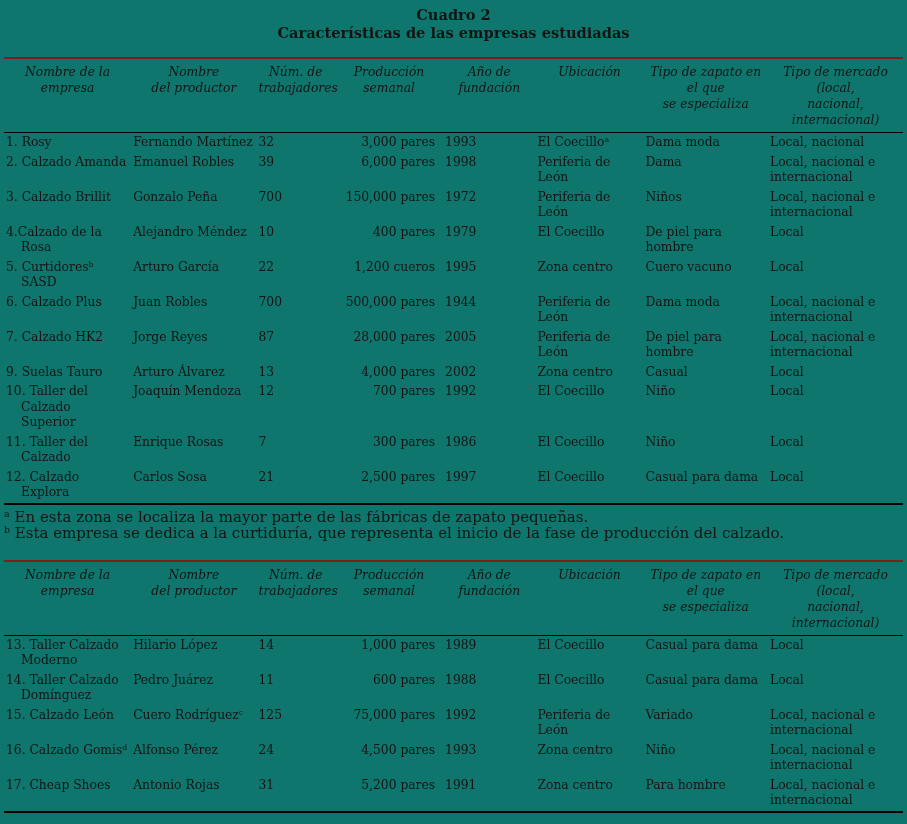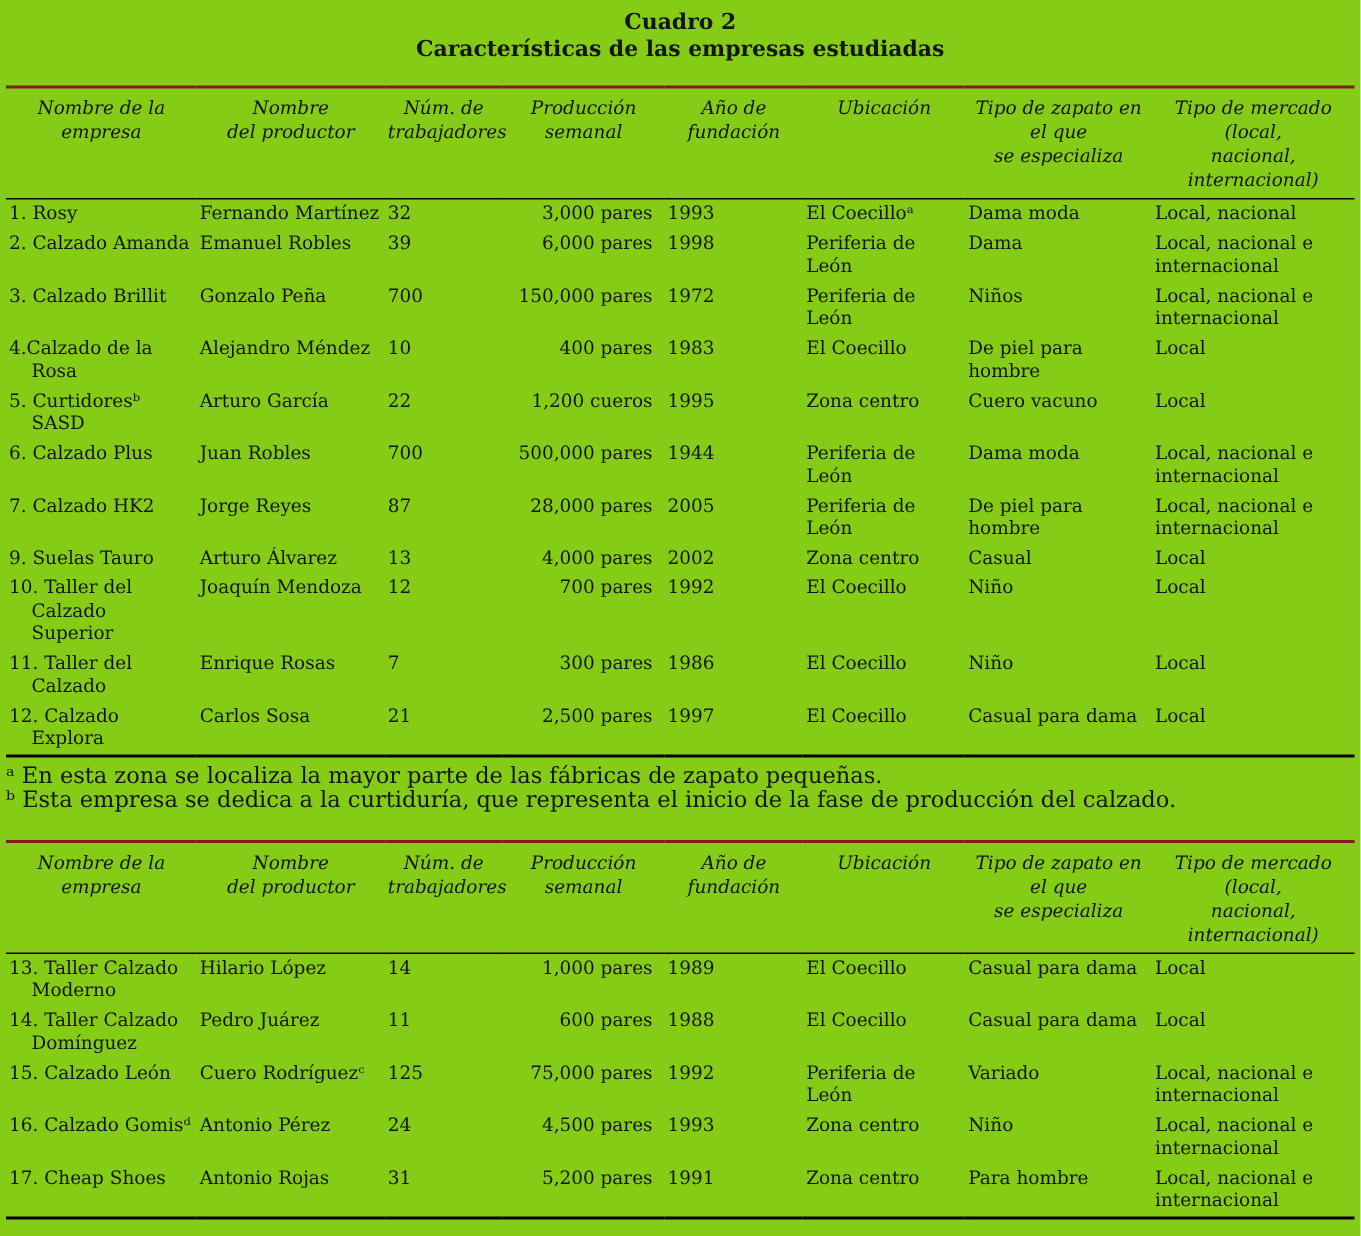--- a/index.html
+++ b/index.html
@@ -1,19 +1,19 @@
 <!DOCTYPE html>
 <html><head>
 <meta charset="utf-8">
 <style>
   html, body { margin: 0; padding: 0; background: #ffffff; }
   .page {
     width: 907px; height: 824px; box-sizing: border-box;
     padding: 6px 4px 0 4px; overflow: hidden;
-    background: #84cc16; color: #141414;
+    background: #0f766e; color: #141414;
     font-family: "DejaVu Serif", "Liberation Serif", serif;
   }
   .title-block { text-align: center; margin-bottom: 2px; }
   .title-line { font-weight: bold; font-size: 14.6px; line-height: 18px; }
 
   table.data-table {
     width: 100%; border-collapse: collapse; table-layout: fixed;
     border-top: 2px solid #7f1d1d; border-bottom: 2px solid #000;
   }
   table.data-table.first { margin-top: 15px; }
@@ -104,21 +104,21 @@
           <td class="c4 a-center">1972</td>
           <td class="c5 a-left">Periferia de León</td>
           <td class="c6 a-left">Niños</td>
           <td class="c7 a-left">Local, nacional e internacional</td>
         </tr>
         <tr>
           <td class="c0 a-left">4.Calzado de la Rosa</td>
           <td class="c1 a-left">Alejandro Méndez</td>
           <td class="c2 a-center">10</td>
           <td class="c3 a-right">400 pares</td>
-          <td class="c4 a-center">1983</td>
+          <td class="c4 a-center">1979</td>
           <td class="c5 a-left">El Coecillo</td>
           <td class="c6 a-left">De piel para hombre</td>
           <td class="c7 a-left">Local</td>
         </tr>
         <tr>
           <td class="c0 a-left">5. Curtidoresᵇ SASD</td>
           <td class="c1 a-left">Arturo García</td>
           <td class="c2 a-center">22</td>
           <td class="c3 a-right">1,200 cueros</td>
           <td class="c4 a-center">1995</td>
@@ -238,21 +238,21 @@
           <td class="c1 a-left">Cuero Rodríguezᶜ</td>
           <td class="c2 a-center">125</td>
           <td class="c3 a-right">75,000 pares</td>
           <td class="c4 a-center">1992</td>
           <td class="c5 a-left">Periferia de León</td>
           <td class="c6 a-left">Variado</td>
           <td class="c7 a-left">Local, nacional e internacional</td>
         </tr>
         <tr>
           <td class="c0 a-left">16. Calzado Gomisᵈ</td>
-          <td class="c1 a-left">Antonio Pérez</td>
+          <td class="c1 a-left">Alfonso Pérez</td>
           <td class="c2 a-center">24</td>
           <td class="c3 a-right">4,500 pares</td>
           <td class="c4 a-center">1993</td>
           <td class="c5 a-left">Zona centro</td>
           <td class="c6 a-left">Niño</td>
           <td class="c7 a-left">Local, nacional e internacional</td>
         </tr>
         <tr>
           <td class="c0 a-left">17. Cheap Shoes</td>
           <td class="c1 a-left">Antonio Rojas</td>

